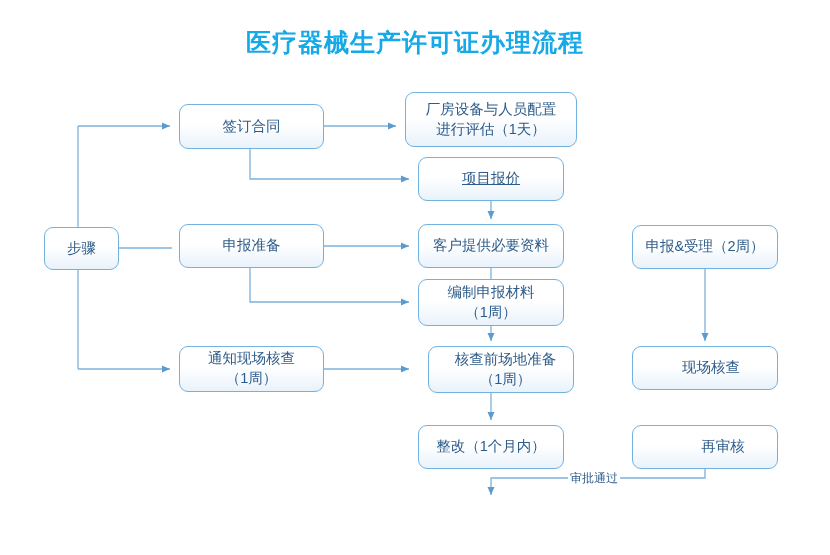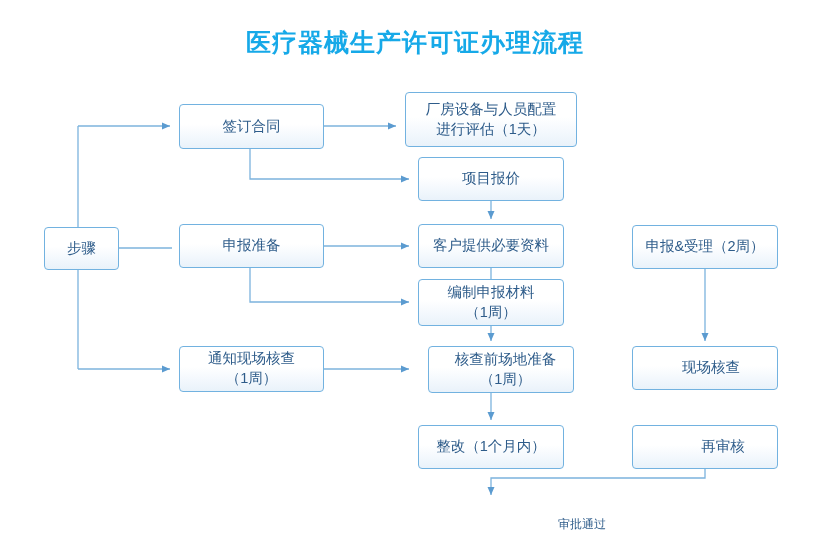--- a/index.html
+++ b/index.html
@@ -35,21 +35,21 @@
     left: 0;
     top: 0;
     width: 830px;
     height: 555px;
     pointer-events: none;
   }
   .node {
     position: absolute;
     box-sizing: border-box;
     border: 1px solid #72b2e0;
-    border-radius: 4px;
+    border-radius: 9px;
     background: linear-gradient(to bottom, #ffffff 0%, #ffffff 45%, #f3f8fd 75%, #e9f2fa 100%);
     color: #2e5c8a;
     font-size: 14.5px;
     line-height: 1.35;
     display: flex;
     align-items: center;
     justify-content: center;
     text-align: center;
     white-space: pre-line;
   }
@@ -101,34 +101,34 @@
   <div class="node" style="left:179px; top:224px; width:145px; height:44px;">申报准备</div>
 
   <div class="node" style="left:179px; top:104px; width:145px; height:45px;">签订合同</div>
 
   <div class="node" style="left:179px; top:346px; width:145px; height:46px;">通知现场核查
 （1周）</div>
 
   <div class="node" style="left:405px; top:92px;  width:172px; height:55px;">厂房设备与人员配置
 进行评估（1天）</div>
 
-  <div class="node" style="left:418px; top:157px; width:146px; height:44px;">项目报价</div>
+  <div class="node" style="left:418px; top:157px; width:146px; height:44px;text-decoration:underline;">项目报价</div>
 
   <div class="node" style="left:418px; top:224px; width:146px; height:44px;">客户提供必要资料</div>
 
   <div class="node" style="left:418px; top:279px; width:146px; height:47px;">编制申报材料
 （1周）</div>
 
   <div class="node" style="left:428px; top:346px; width:146px; height:47px;padding-left:9px;">核查前场地准备
 （1周）</div>
 
   <div class="node" style="left:418px; top:425px; width:146px; height:44px;">整改（1个月内）</div>
 
 
   <div class="node" style="left:632px; top:225px; width:146px; height:44px;">申报&amp;受理（2周）</div>
 
   <div class="node" style="left:632px; top:346px; width:146px; height:44px;padding-left:12px;">现场核查</div>
 
   <div class="node" style="left:632px; top:425px; width:146px; height:44px;padding-left:36px;">再审核</div>
 
-  <div class="edge-label" style="left:556px; top:470px;margin-top:46px;">审批通过</div>
+  <div class="edge-label" style="left:568px; top:470px;">审批通过</div>
 
 </div>
 
 </body></html>

